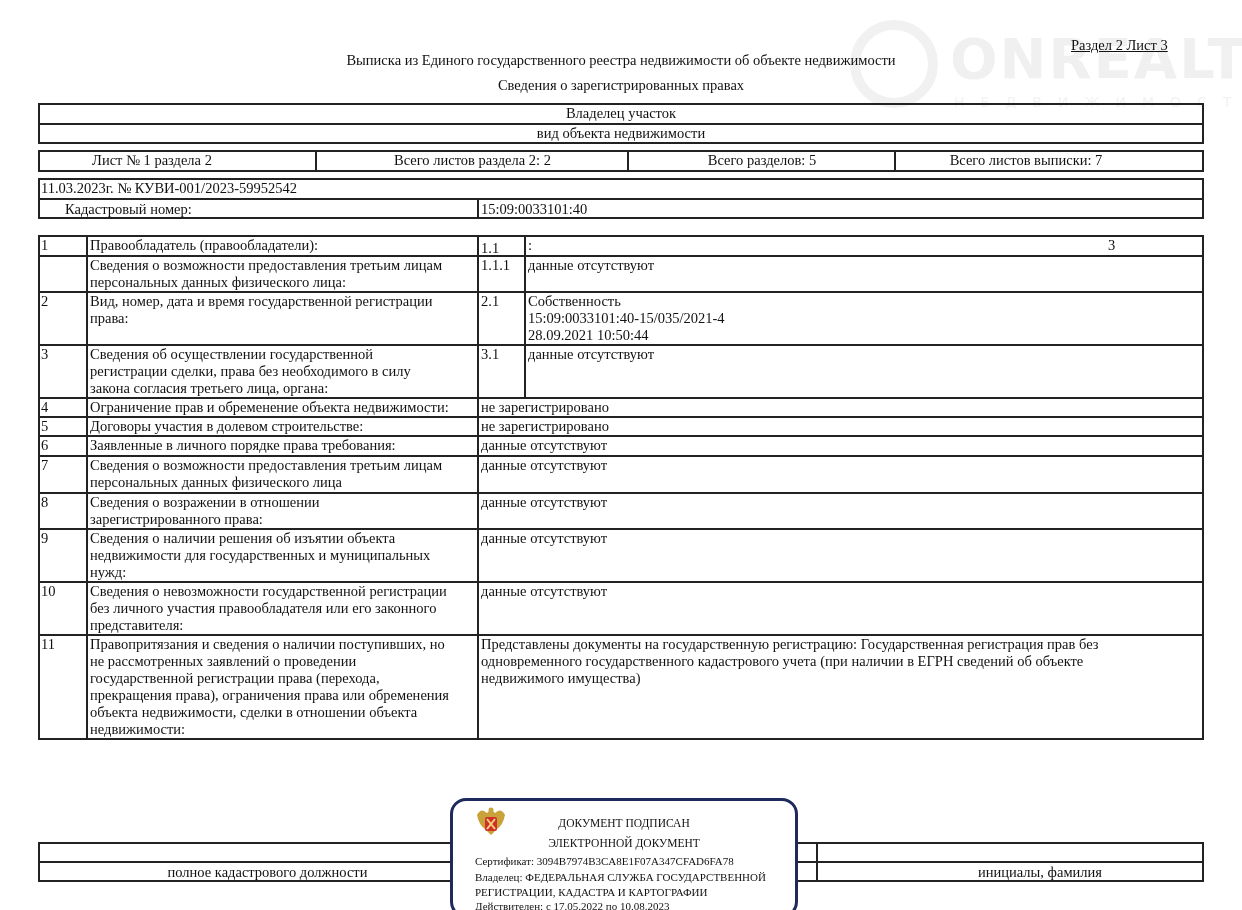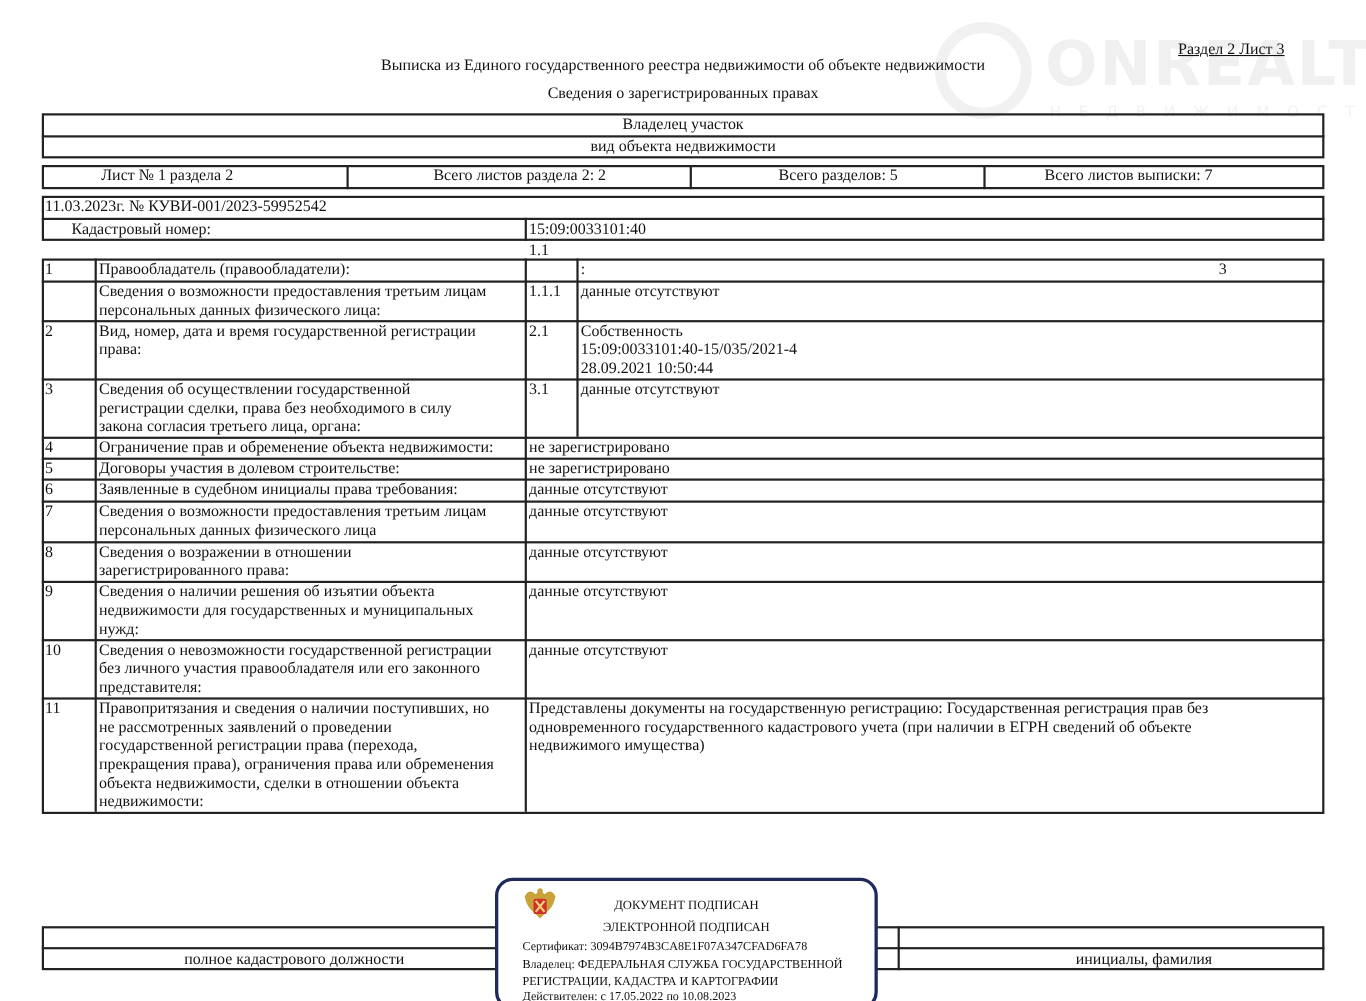--- a/index.html
+++ b/index.html
@@ -66,21 +66,21 @@
     <div class="hl" style="left:38px;top:492px;width:1166px;"></div>
     <div class="hl" style="left:38px;top:528px;width:1166px;"></div>
     <div class="hl" style="left:38px;top:581px;width:1166px;"></div>
     <div class="hl" style="left:38px;top:634px;width:1166px;"></div>
     <div class="vl" style="left:86px;top:235px;height:503px;"></div>
     <div class="vl" style="left:477px;top:235px;height:503px;"></div>
     <div class="vl" style="left:524px;top:235px;height:162px;"></div>
     <div>
       <div class="ml" style="left:41px;top:237px;">1</div>
       <div class="ml" style="left:90px;top:237px;">Правообладатель (правообладатели):</div>
-      <div class="ml" style="left:481px;top:220px;text-align:center;">1.1</div>
+      <div class="ml" style="left:481px;top:240px;text-align:center;">1.1</div>
       <div class="ml" style="left:528px;top:237px;">:</div>
       <div class="ml" style="left:1108px;top:237px;">3</div>
     </div>
     <div>
       <div class="ml" style="left:41px;top:257px;"></div>
       <div class="ml" style="left:90px;top:257px;">Сведения о возможности предоставления третьим лицам
 персональных данных физического лица:</div>
       <div class="ml" style="left:481px;top:257px;">1.1.1</div>
       <div class="ml" style="left:528px;top:257px;">данные отсутствуют</div>
     </div>
@@ -106,21 +106,21 @@
       <div class="ml" style="left:90px;top:399px;">Ограничение прав и обременение объекта недвижимости:</div>
       <div class="ml" style="left:481px;top:399px;">не зарегистрировано</div>
     </div>
     <div>
       <div class="ml" style="left:41px;top:418px;">5</div>
       <div class="ml" style="left:90px;top:418px;">Договоры участия в долевом строительстве:</div>
       <div class="ml" style="left:481px;top:418px;">не зарегистрировано</div>
     </div>
     <div>
       <div class="ml" style="left:41px;top:437px;">6</div>
-      <div class="ml" style="left:90px;top:437px;">Заявленные в судебном инициалы права требования:</div>
+      <div class="ml" style="left:90px;top:437px;">Заявленные в личного порядке права требования:</div>
       <div class="ml" style="left:481px;top:437px;">данные отсутствуют</div>
     </div>
     <div>
       <div class="ml" style="left:41px;top:457px;">7</div>
       <div class="ml" style="left:90px;top:457px;">Сведения о возможности предоставления третьим лицам
 персональных данных физического лица</div>
       <div class="ml" style="left:481px;top:457px;">данные отсутствуют</div>
     </div>
     <div>
       <div class="ml" style="left:41px;top:494px;">8</div>
@@ -163,18 +163,18 @@
 <div class="txt center" style="left:818px; width:444px; top:864px;">инициалы, фамилия</div>
 
 <div class="stamp">
   <svg class="emblem" viewBox="0 0 32 38">
     <path d="M2 10 Q6 2 12 8 L16 4 L20 8 Q26 2 30 10 Q28 20 22 24 L16 30 L10 24 Q4 20 2 10 Z" fill="#c9a23a"></path>
     <rect x="10" y="12" width="12" height="14" rx="2" fill="#d0302a"></rect>
     <path d="M12 14 L20 24 M20 14 L12 24" stroke="#f3d27a" stroke-width="2"></path>
     <circle cx="16" cy="5" r="2.5" fill="#c9a23a"></circle>
   </svg>
   <div class="s1" style="top:16px;">ДОКУМЕНТ ПОДПИСАН</div>
-  <div class="s1" style="top:36px;">ЭЛЕКТРОННОЙ ПОДПИСАН</div>
+  <div class="s1" style="top:36px;">ЭЛЕКТРОННОЙ ДОКУМЕНТ</div>
   <div class="s2" style="top:54px;">Сертификат: 3094B7974B3CA8E1F07A347CFAD6FA78</div>
   <div class="s2" style="top:70px;">Владелец: ФЕДЕРАЛЬНАЯ СЛУЖБА ГОСУДАРСТВЕННОЙ</div>
   <div class="s2" style="top:85px;">РЕГИСТРАЦИИ, КАДАСТРА И КАРТОГРАФИИ</div>
   <div class="s2" style="top:99px;">Действителен: с 17.05.2022 по 10.08.2023</div>
 </div>
 
 </body></html>

